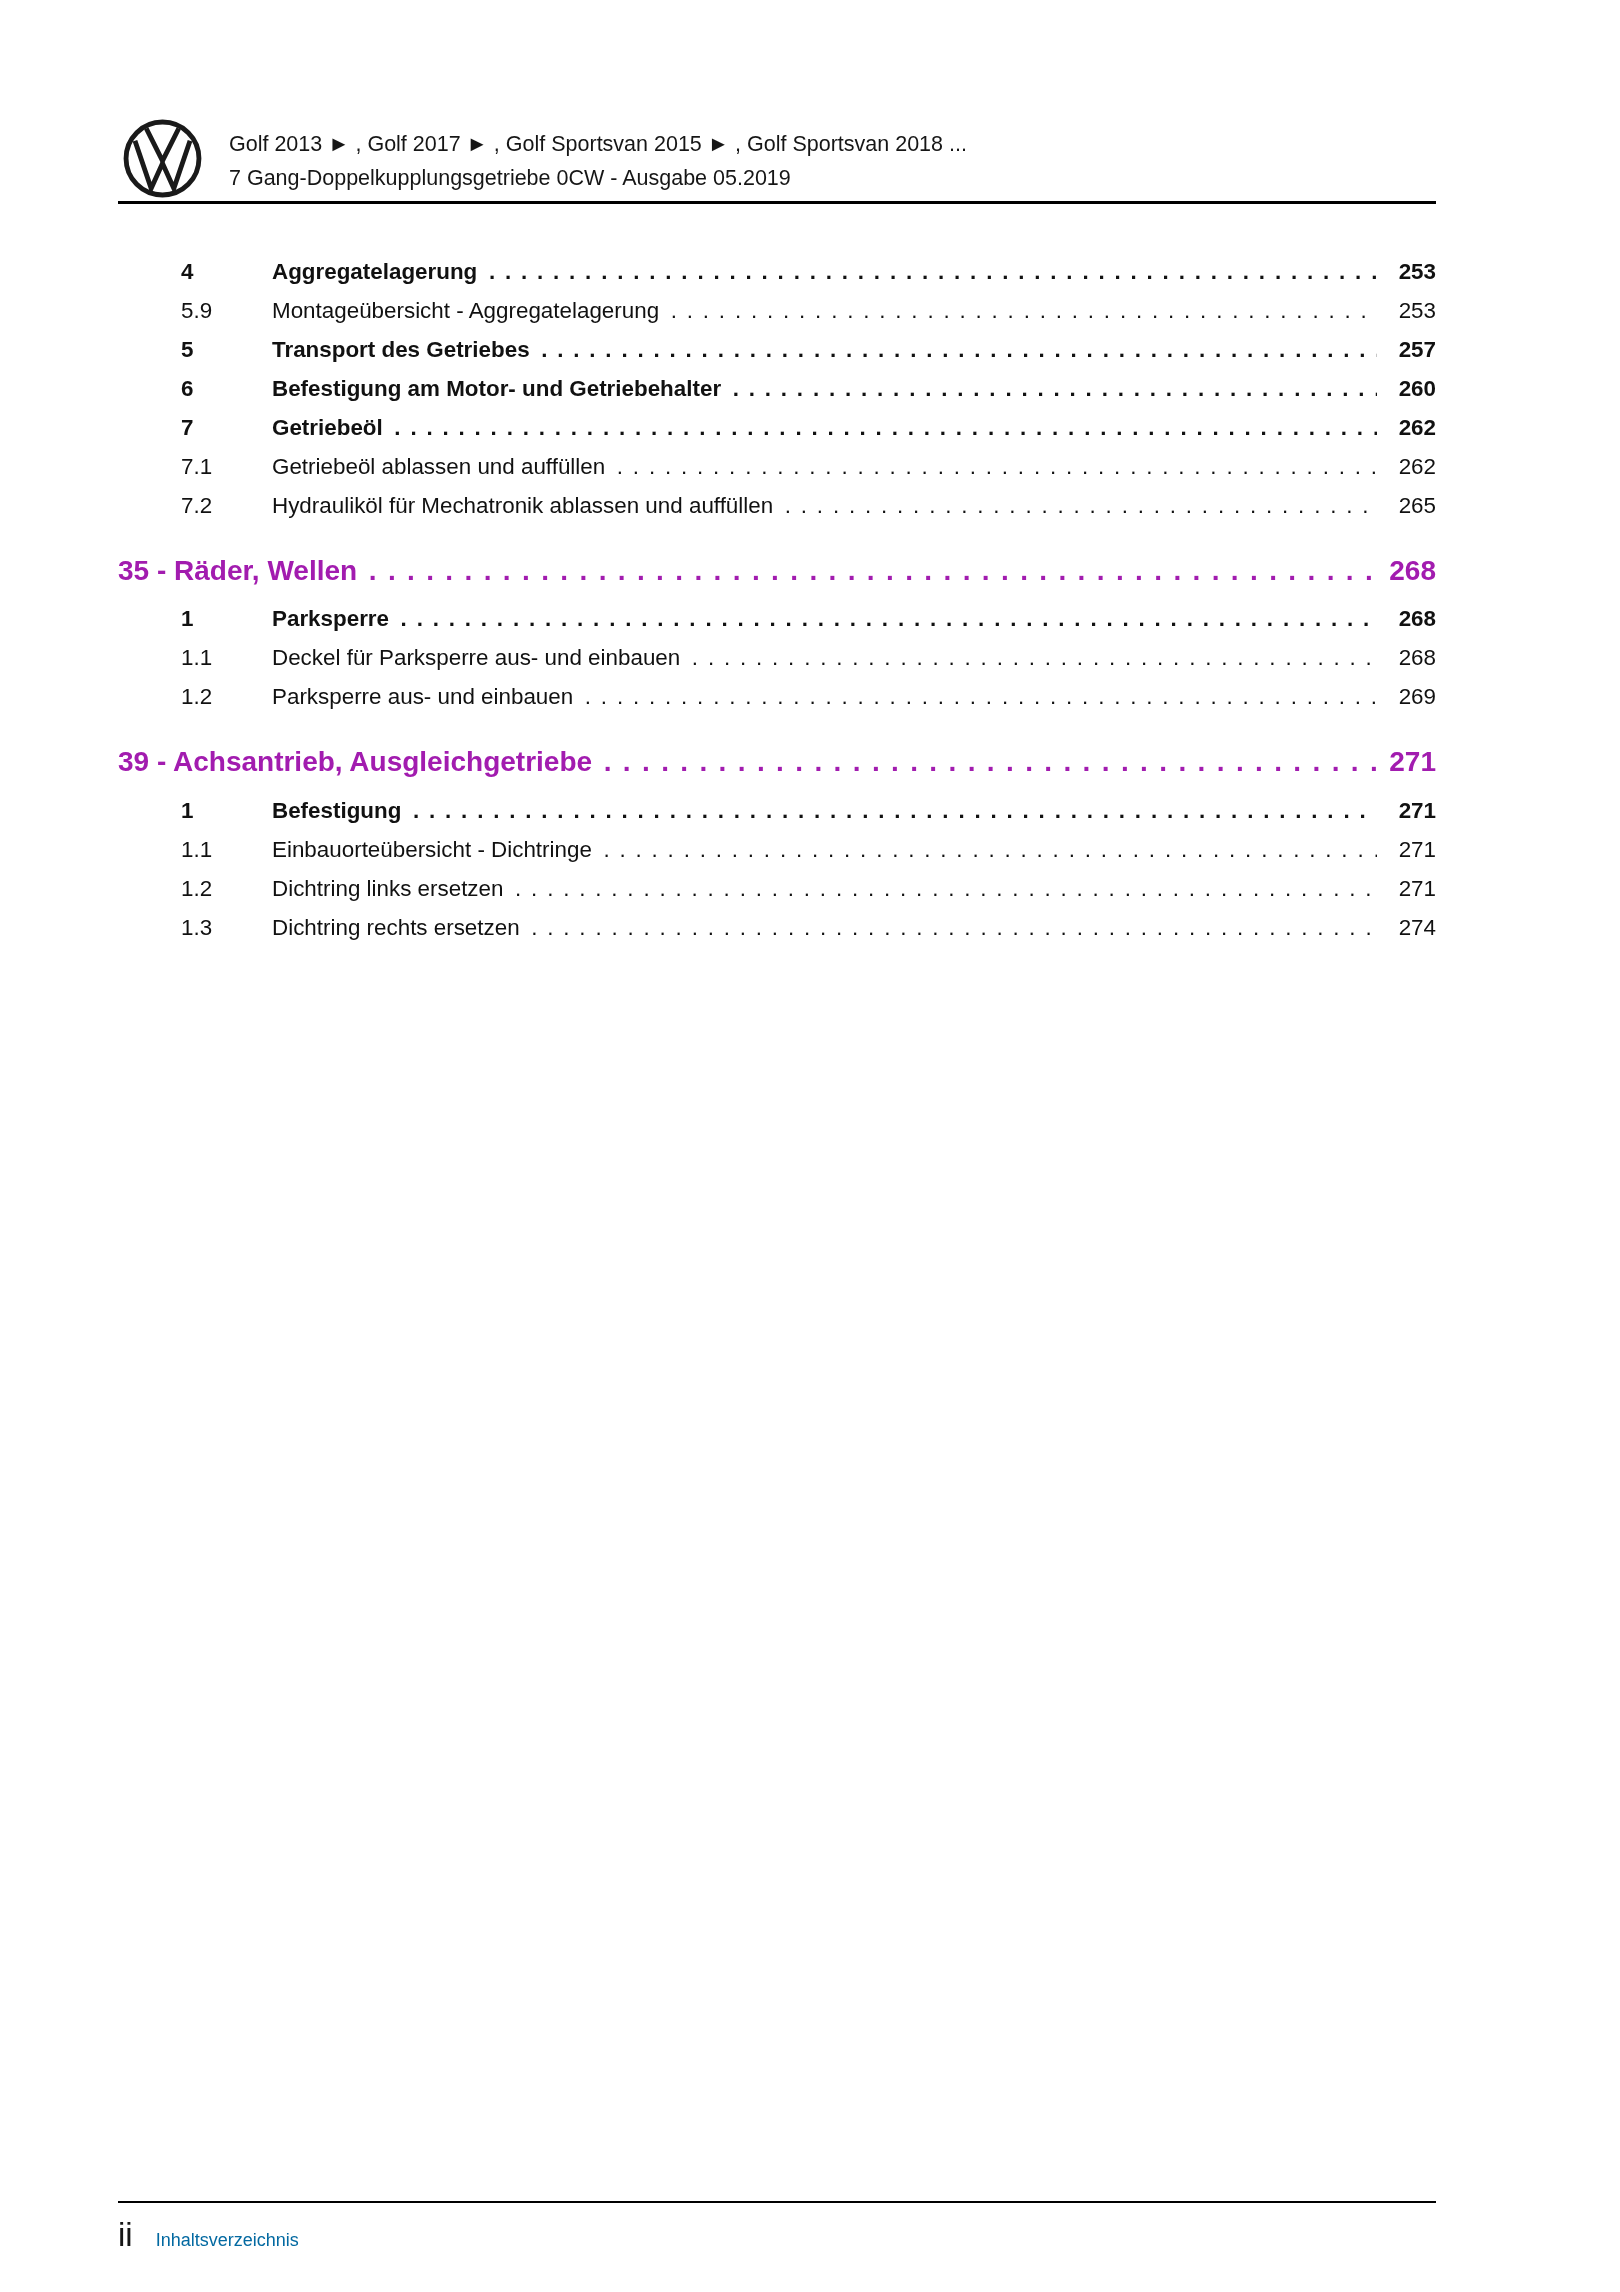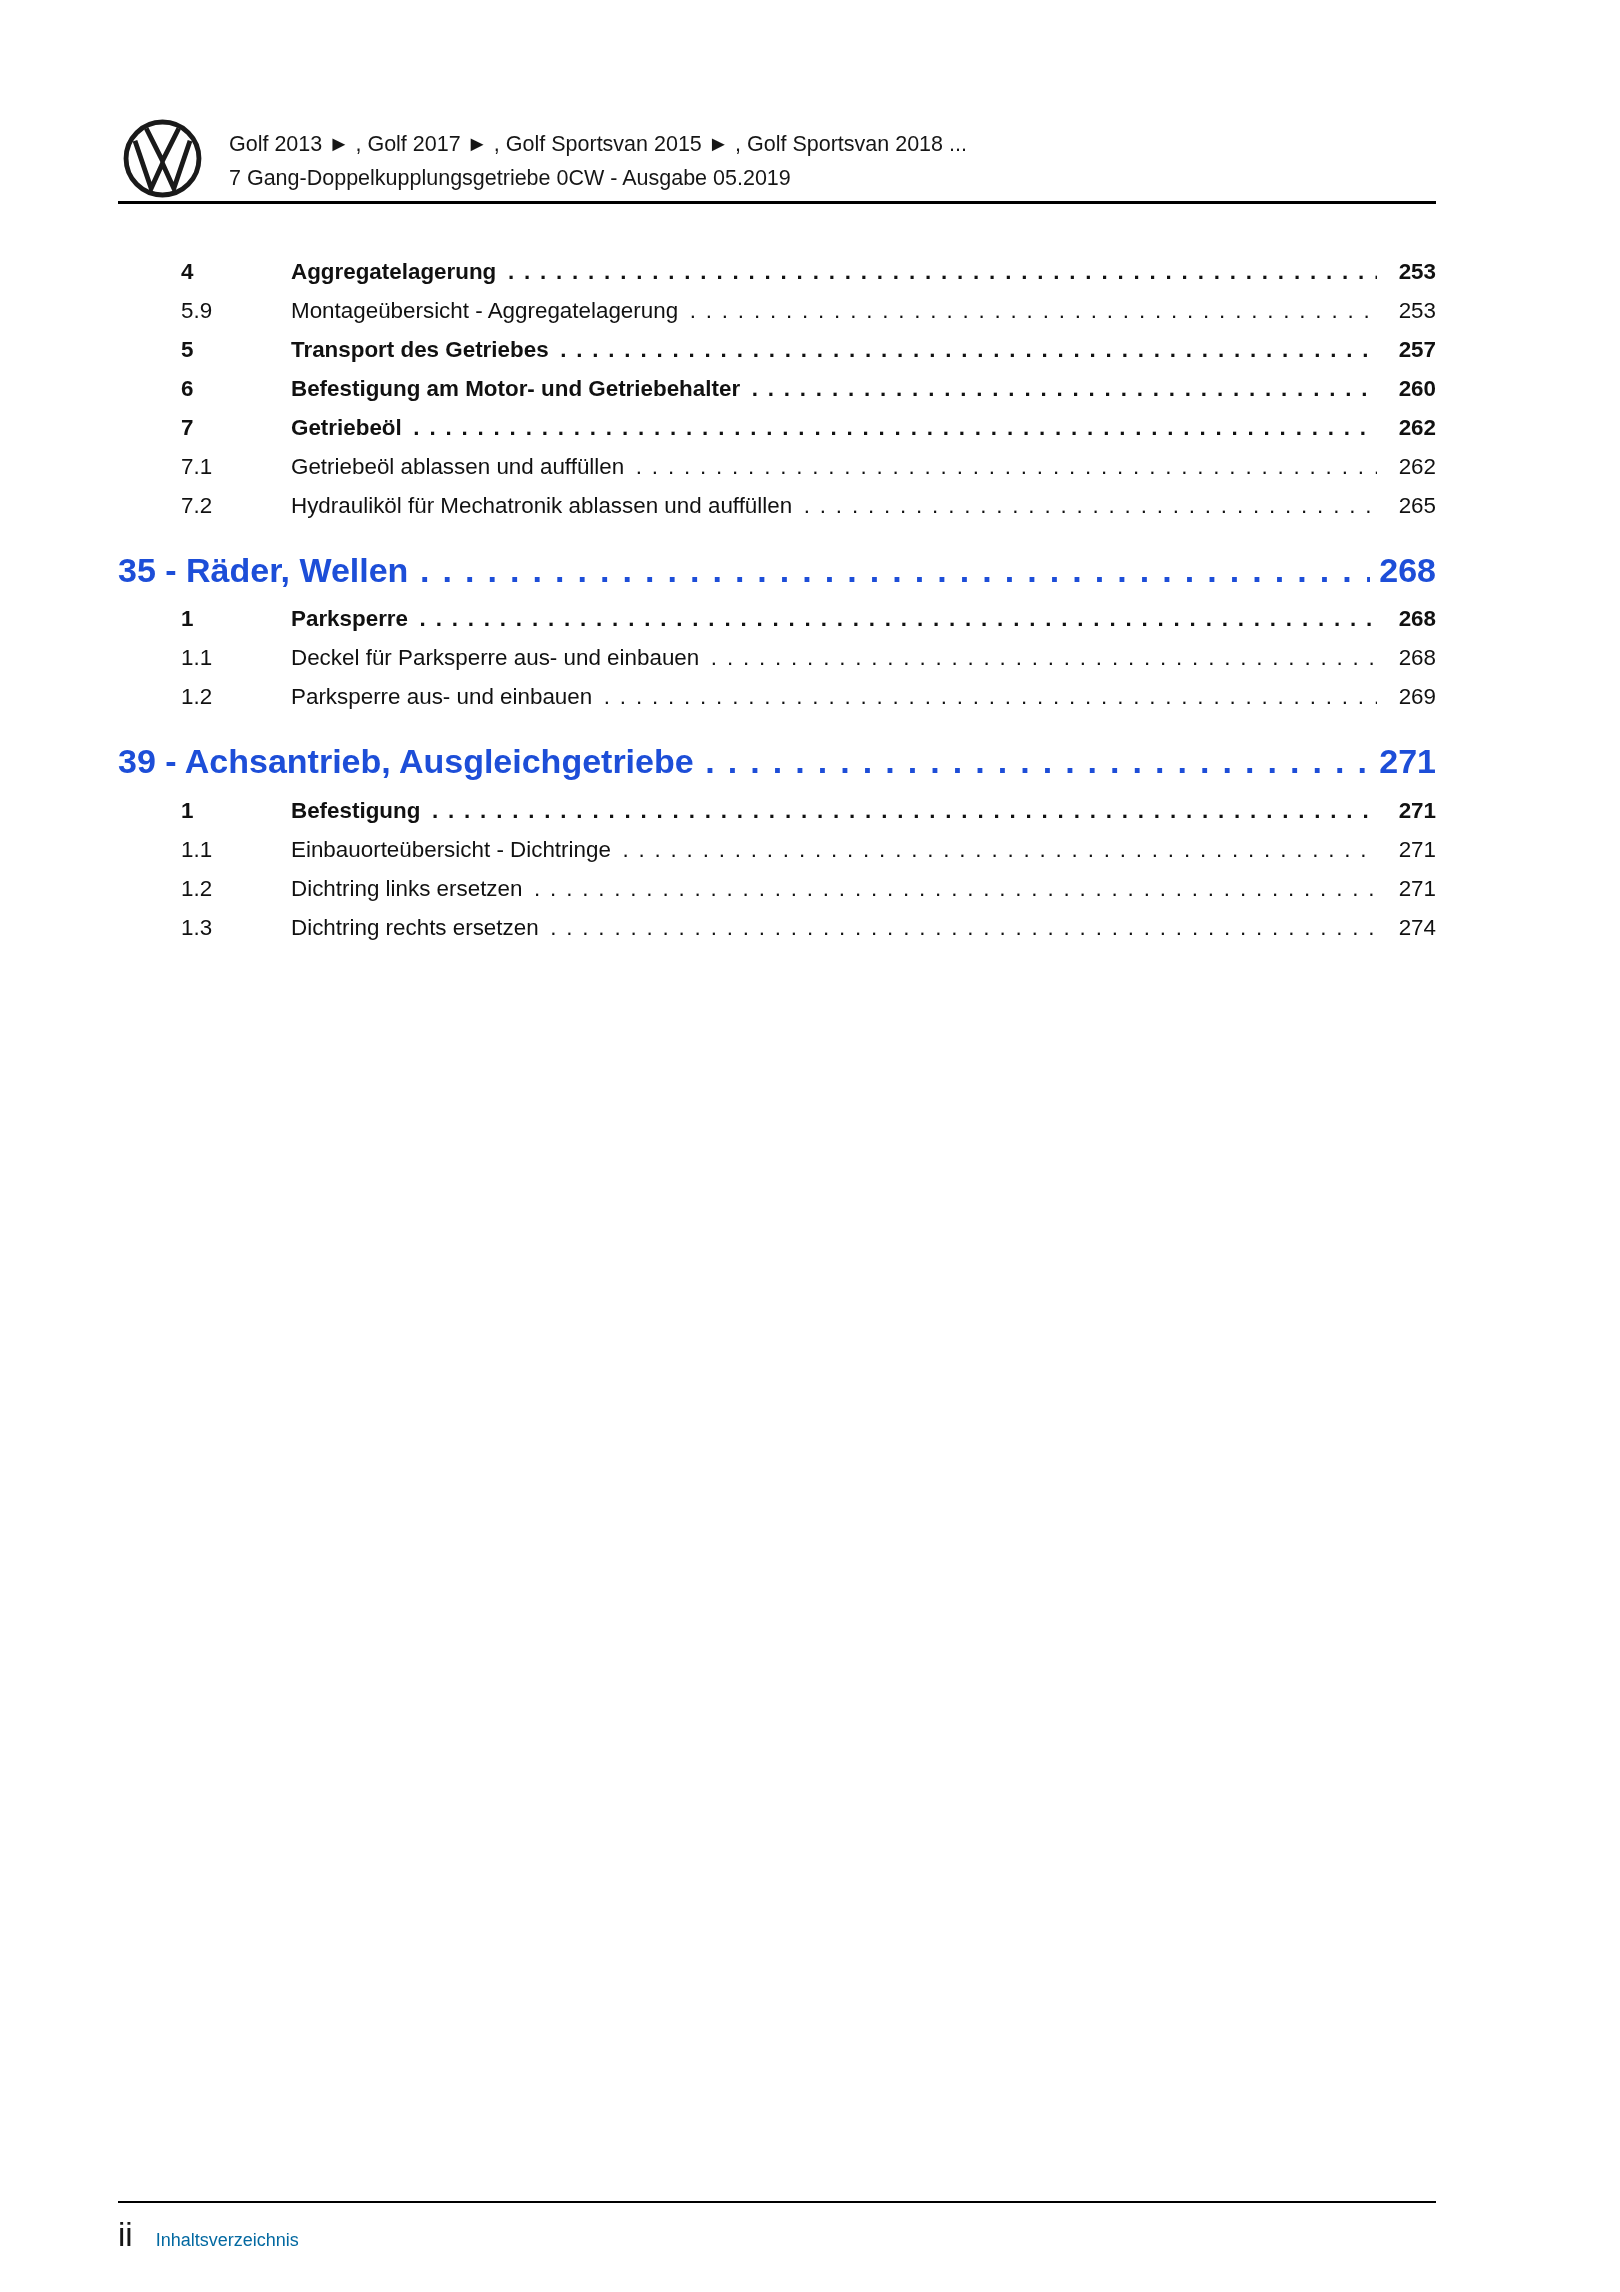--- a/index.html
+++ b/index.html
@@ -31,27 +31,27 @@
   .toc { position:absolute; left:118px; top:252px; width:1318px; }
 
   .toc-row {
     display:flex; align-items:baseline;
     height:39px; line-height:39px;
     font-size:22.4px; color:#111111;
     white-space:nowrap;
   }
   .toc-row.bold { font-weight:bold; }
   .toc-row .num { margin-left:63px; flex:0 0 91px; }
-  .toc-row .title { flex:0 0 auto;margin-left:19px; }
+  .toc-row .title { flex:0 0 auto; }
 
   .toc-heading {
     display:flex; align-items:baseline;
     height:45px; line-height:45px;
     margin-top:23px; margin-bottom:6.3px;
-    font-size:34px; font-weight:bold; color:#1d4ed8;
+    font-size:28px; font-weight:bold; color:#a21caf;
     white-space:nowrap;
   }
   .toc-heading .h-label { flex:0 0 auto; }
 
   .dots {
     flex:1 1 auto;
     overflow:hidden;
     white-space:nowrap;
     margin:0 9px 0 11.6px;
   }

